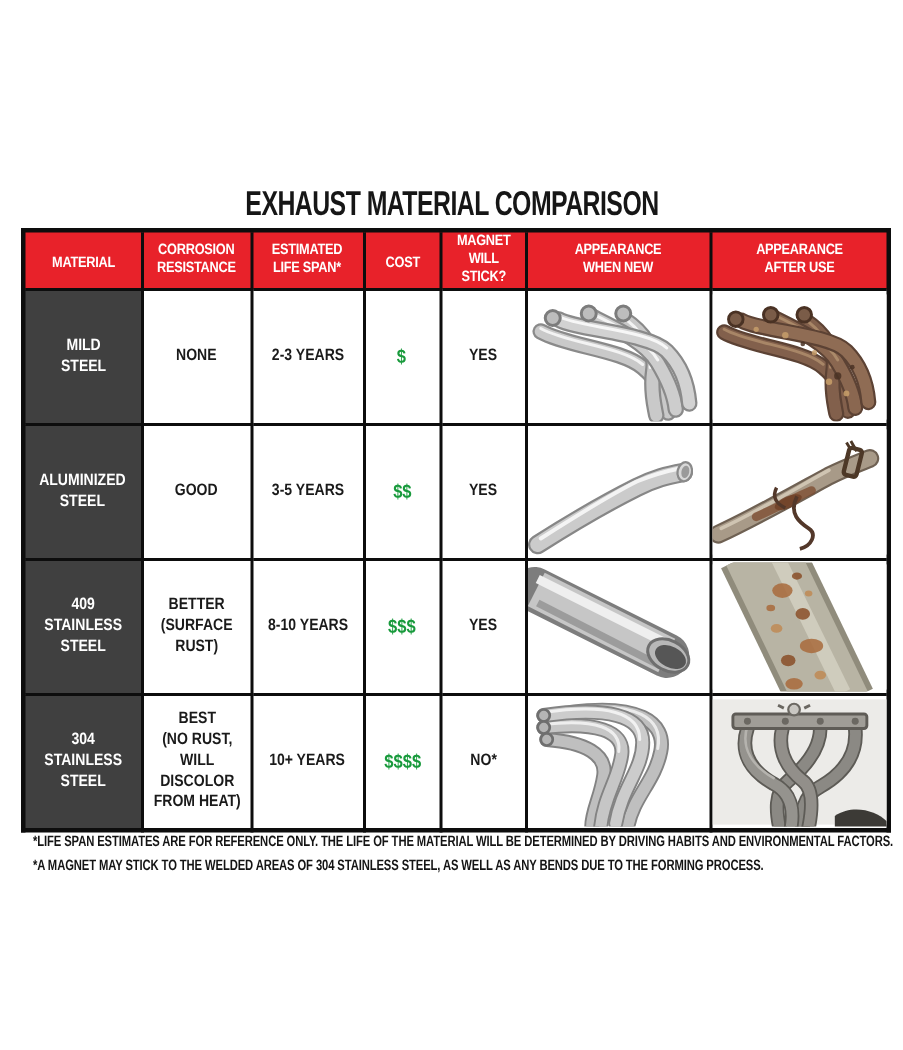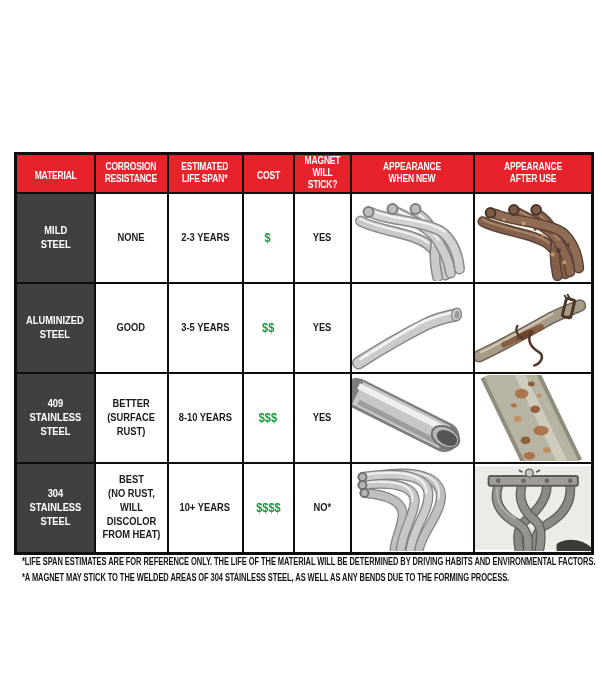--- a/index.html
+++ b/index.html
@@ -26,20 +26,23 @@
 
   .footnotes{position:absolute;left:22px;top:554px;color:#141414;font-weight:700;}
   .fn{display:block;font-size:10px;line-height:16px;white-space:nowrap;
       transform:scaleX(0.75);transform-origin:left center;letter-spacing:-0.1px;}
 </style>
 </head>
 <body>
 
 <div class="canvas">
 
+  <div class="title">
+    <span class="sqz">EXHAUST MATERIAL COMPARISON</span>
+  </div>
 
   <table class="cmp">
     <colgroup>
       <col style="width:79px">
         <col style="width:73px">
         <col style="width:75px">
       <col style="width:51px">
         <col style="width:57px">
         <col style="width:123px">
         <col style="width:119px">

